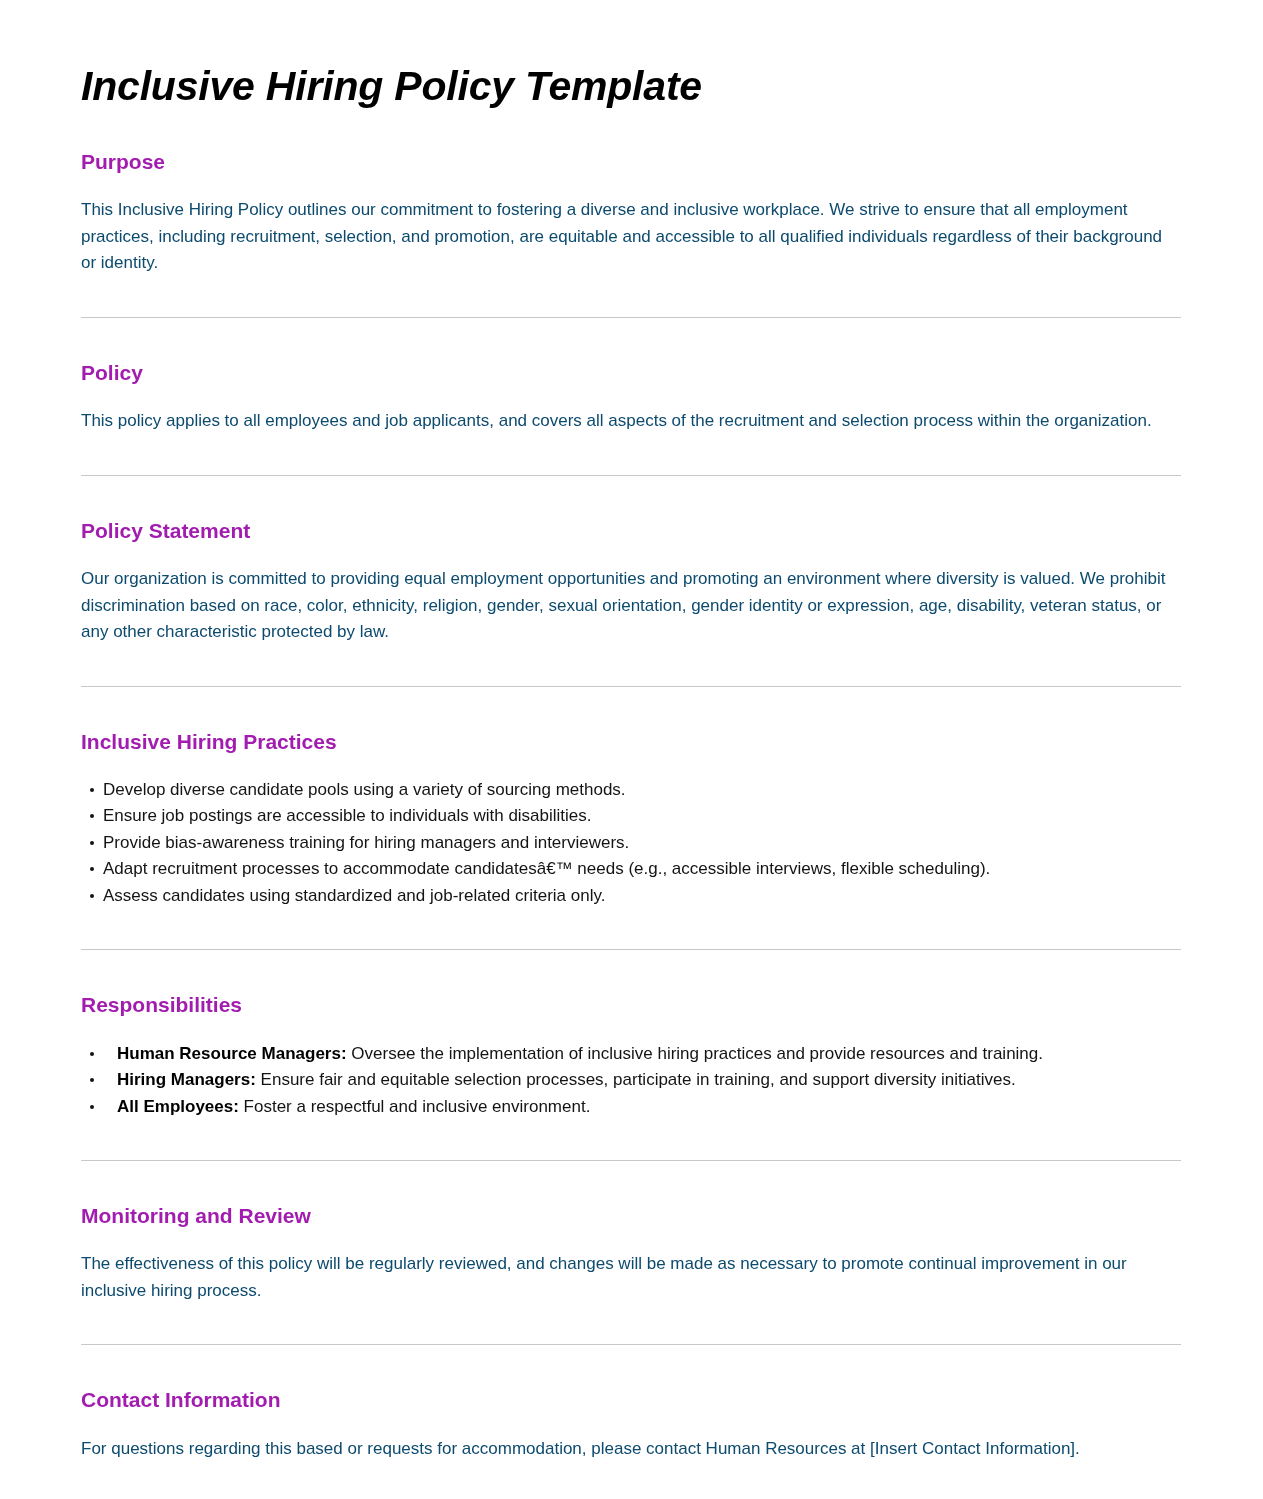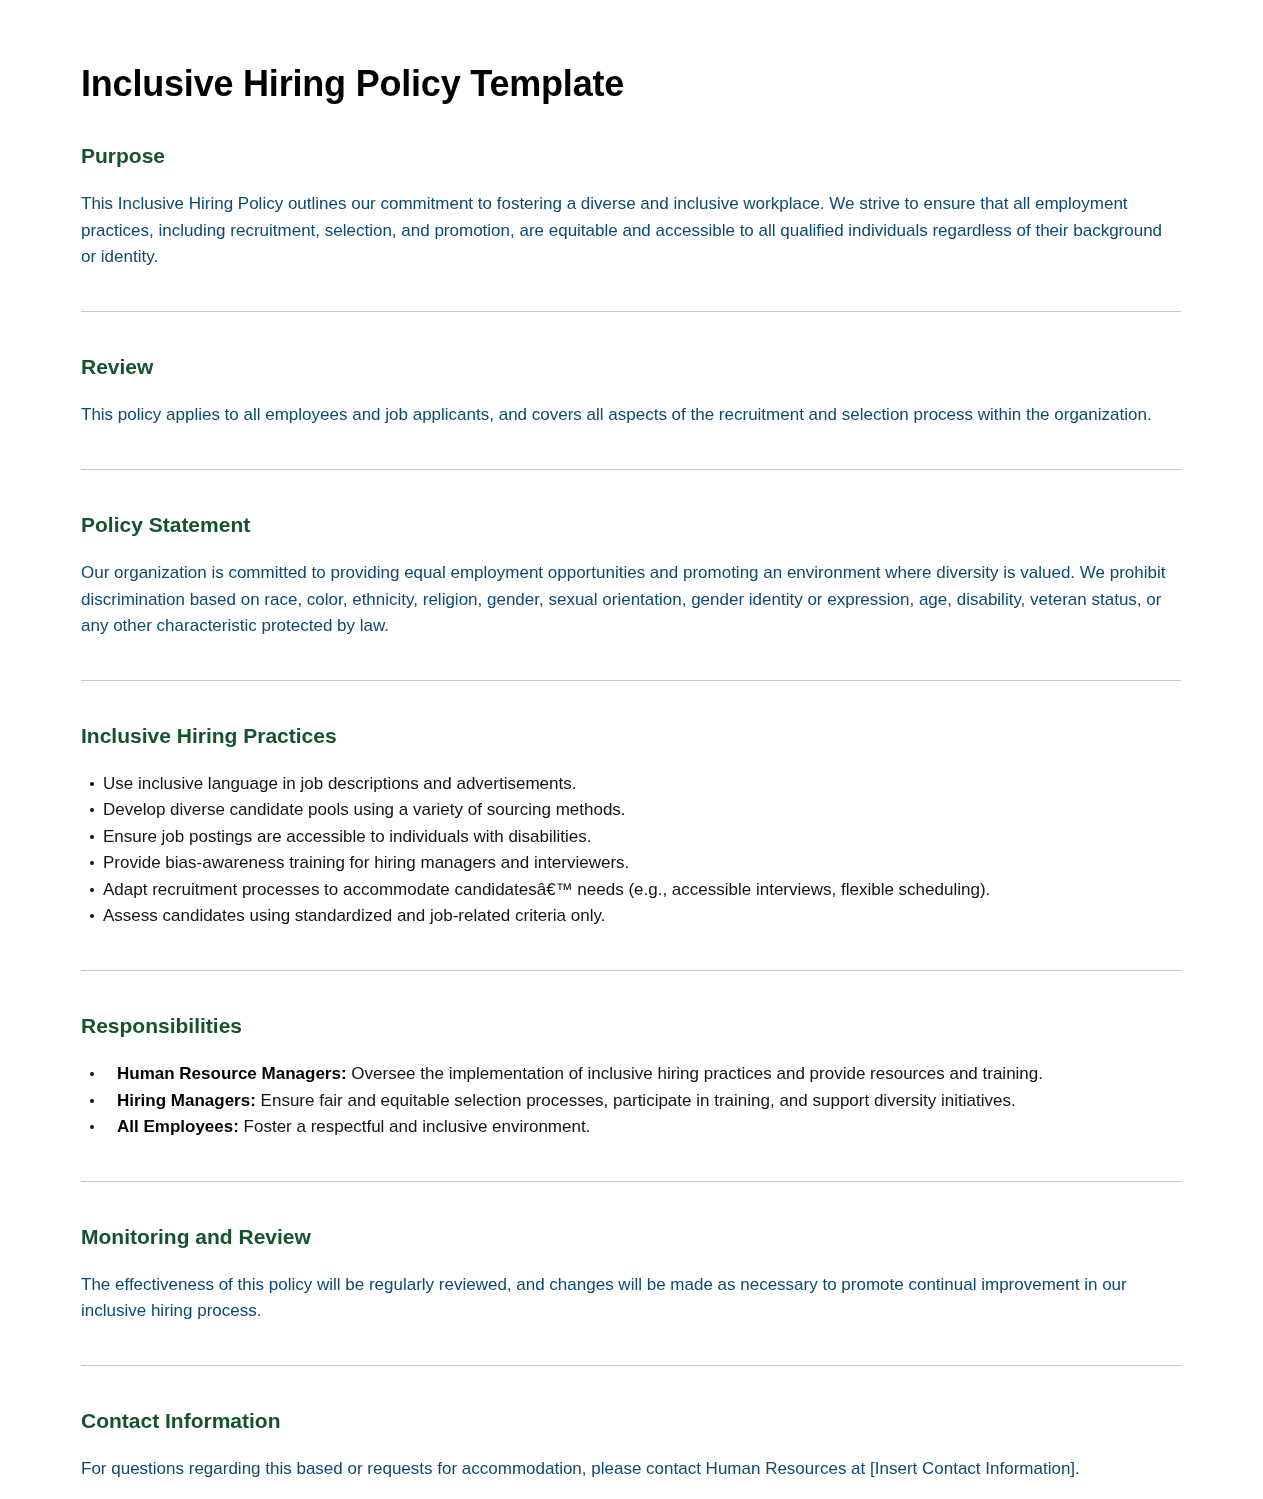--- a/index.html
+++ b/index.html
@@ -16,36 +16,37 @@
     -webkit-font-smoothing: antialiased;
   }
   .page {
     box-sizing: border-box;
     width: 1263px;
     min-height: 1499px;
     padding: 62px 82px 0 81px;
     background: #ffffff;
   }
   .doc-title {
-    font-size: 36px;
+    font-size: 41px;
     font-weight: bold;
     line-height: 1.2;
     letter-spacing: -0.2px;
     margin: 0 0 38px 0;
     color: #000000;
+    font-style: italic;
   }
   .section {
     margin: 0;
   }
   .section-heading {
     font-size: 21px;
     font-weight: bold;
     line-height: 1.25;
     margin: 0 0 22px 0;
-    color: #14532d;
+    color: #a21caf;
   }
   .section-body {
     font-size: 17px;
     line-height: 1.56;
     margin: 0;
     color: #0c4a6e;
     max-width: 1100px;
   }
   .section-body p {
     margin: 0;
@@ -99,21 +100,21 @@
     <h2 class="section-heading">Purpose</h2>
     <div class="section-body">
       <p>This Inclusive Hiring Policy outlines our commitment to fostering a diverse and inclusive workplace. We strive to ensure that all employment practices, including recruitment, selection, and promotion, are equitable and accessible to all qualified individuals regardless of their background or identity.</p>
     </div>
   </div>
   <div class="sp-after-body"></div>
   <hr class="divider">
   <div class="sp-after-rule"></div>
 
   <div class="section">
-    <h2 class="section-heading">Review</h2>
+    <h2 class="section-heading">Policy</h2>
     <div class="section-body">
       <p>This policy applies to all employees and job applicants, and covers all aspects of the recruitment and selection process within the organization.</p>
     </div>
   </div>
   <div class="sp-after-body"></div>
   <hr class="divider">
   <div class="sp-after-rule"></div>
 
   <div class="section">
     <h2 class="section-heading">Policy Statement</h2>
@@ -121,21 +122,20 @@
       <p>Our organization is committed to providing equal employment opportunities and promoting an environment where diversity is valued. We prohibit discrimination based on race, color, ethnicity, religion, gender, sexual orientation, gender identity or expression, age, disability, veteran status, or any other characteristic protected by law.</p>
     </div>
   </div>
   <div class="sp-after-body"></div>
   <hr class="divider">
   <div class="sp-after-rule"></div>
 
   <div class="section">
     <h2 class="section-heading">Inclusive Hiring Practices</h2>
     <ul class="bullets">
-      <li><span>Use inclusive language in job descriptions and advertisements.</span></li>
       <li><span>Develop diverse candidate pools using a variety of sourcing methods.</span></li>
       <li><span>Ensure job postings are accessible to individuals with disabilities.</span></li>
       <li><span>Provide bias-awareness training for hiring managers and interviewers.</span></li>
       <li><span>Adapt recruitment processes to accommodate candidatesâ€™ needs (e.g., accessible interviews, flexible scheduling).</span></li>
       <li><span>Assess candidates using standardized and job-related criteria only.</span></li>
     </ul>
   </div>
   <div class="sp-after-body"></div>
   <hr class="divider">
   <div class="sp-after-rule"></div>

